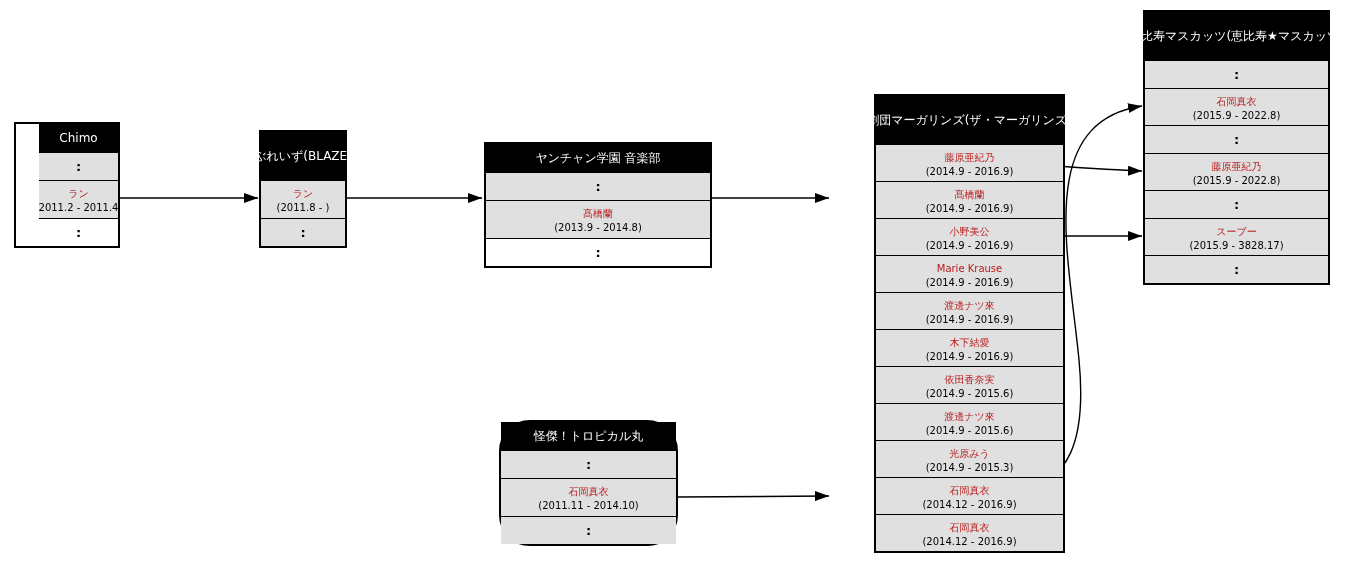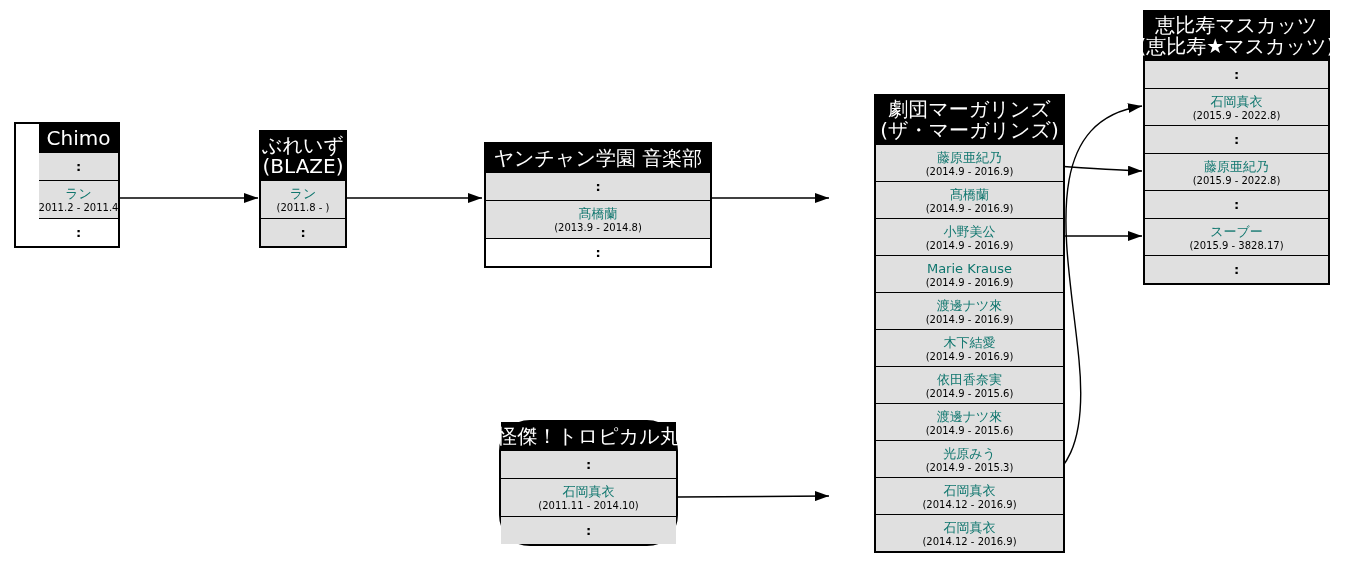--- a/index.html
+++ b/index.html
@@ -5,36 +5,36 @@
   html,body{margin:0;padding:0;background:#ffffff;}
   #canvas{
     position:relative;width:1352px;height:564px;background:#ffffff;
     font-family:"DejaVu Sans","Liberation Sans",sans-serif;overflow:hidden;
   }
   #edges{position:absolute;left:0;top:0;width:1352px;height:564px;}
   .node{
     position:absolute;box-sizing:border-box;border:2px solid #000;background:#fff;
   }
   .hdr{
-    background:#000;color:#fff;display:flex;flex-direction:column;
+    background:#000;color:#fff;display:flex;flex-direction:row;
     align-items:center;justify-content:center;text-align:center;
-    font-size:20px;line-height:21px;white-space:nowrap;
+    font-size:12px;line-height:21px;white-space:nowrap;
   }
   .hdr.h1{height:28px;}
   .hdr.h2{height:48px;}
   .row{
     border-top:1.5px solid #000;box-sizing:border-box;
     display:flex;flex-direction:column;align-items:center;justify-content:center;
     text-align:center;overflow:hidden;
   }
   .row.gray{background:#e0e0e0;}
   .row.white{background:#ffffff;}
   .row.ell{height:28px;font-size:13px;font-weight:bold;color:#000;}
   .row.mem{height:38px;}
-  .mem .nm{font-size:13px;line-height:16px;color:#0f766e;white-space:nowrap;}
+  .mem .nm{font-size:10px;line-height:16px;color:#b91c1c;white-space:nowrap;}
   .mem .dt{font-size:10px;line-height:11px;color:#000;white-space:nowrap;}
   
   #box-chimo      {left:14px;  top:122px; width:106px;padding-left:23px;}
   #box-blaze      {left:259px; top:130px; width:88px;}
   #box-yanchan    {left:484px; top:122px; width:228px;margin-top:20px;}
   #box-margarines {left:874px; top:94px;  width:191px;}
   #box-margarines .row.mem{height:37px;}
   #box-tropical   {left:499px; top:420px; width:179px;border-radius:31px;}
   #box-muscats    {left:1143px;top:10px;  width:187px;}
   #box-muscats .row.mem{height:37px;}

